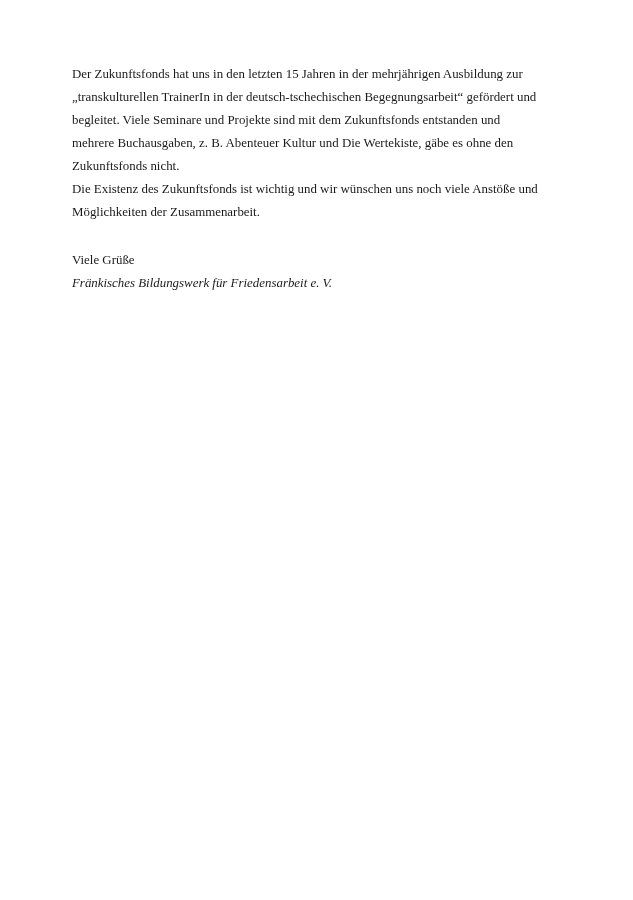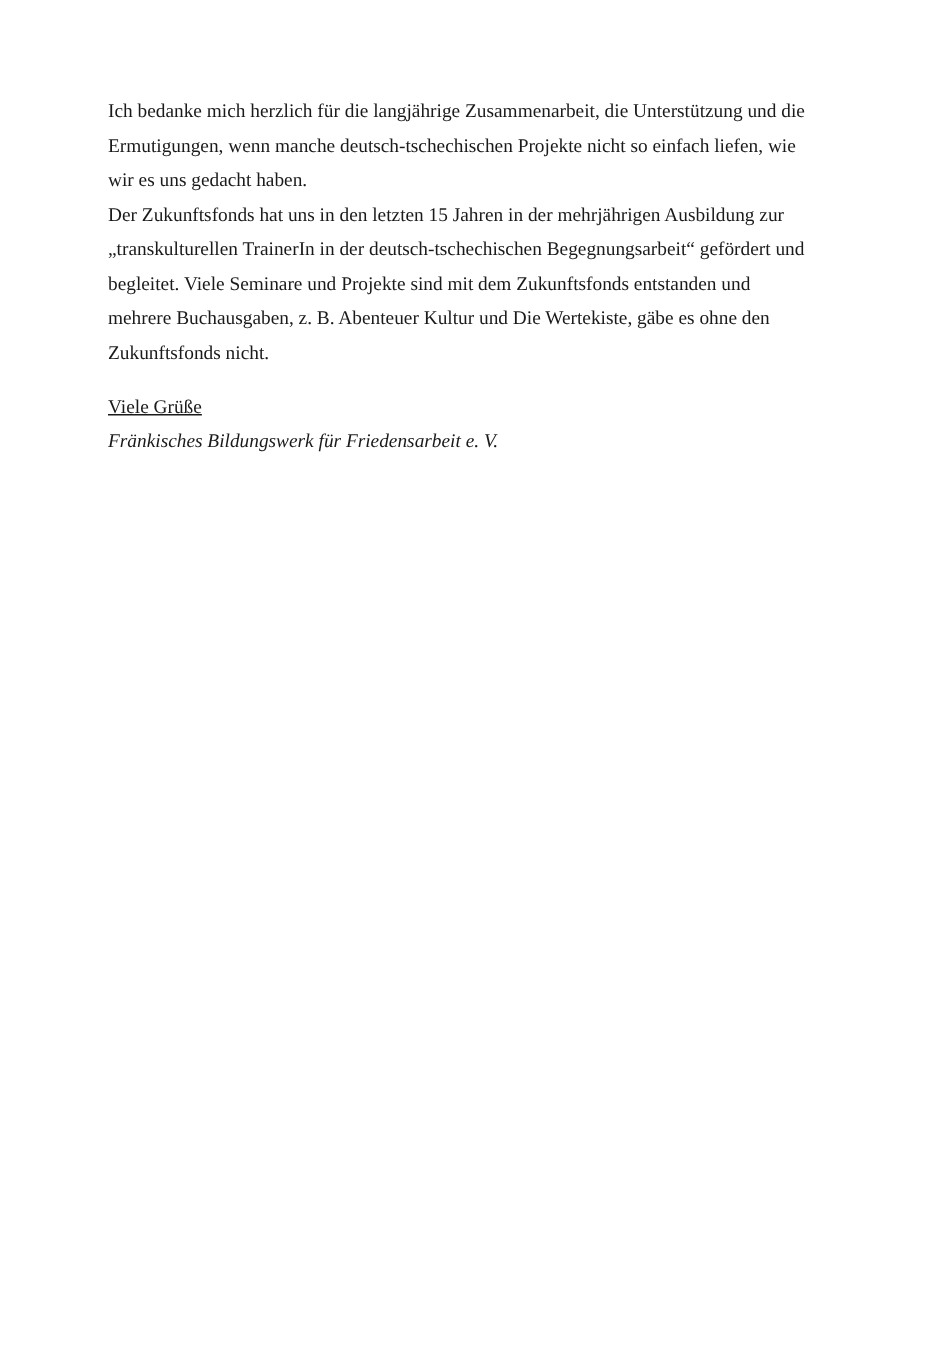--- a/index.html
+++ b/index.html
@@ -22,39 +22,37 @@
     font-size: 12.9px;
     line-height: 23px;
     color: #1a1a1a;
     text-align: left;
   }
   .letter-body p {
     margin: 0;
     white-space: pre-line; 
   }
   p.closing {
-    margin-top: 13px;
-    text-decoration: underline;
+    margin-top: 25px;
   }
   p.sig-name {
     margin-top: 23px;
   }
   p.sig-org {
     font-style: italic;
   }
 </style>
 </head>
 <body>
 
 <div class="page">
   <div class="letter-body">
-    <p>Ich bedanke mich herzlich für die langjährige Zusammenarbeit, die Unterstützung und die
-Ermutigungen, wenn manche deutsch-tschechischen Projekte nicht so einfach liefen, wie
-wir es uns gedacht haben.</p>
     <p>Der Zukunftsfonds hat uns in den letzten 15 Jahren in der mehrjährigen Ausbildung zur
 „transkulturellen TrainerIn in der deutsch-tschechischen Begegnungsarbeit“ gefördert und
 begleitet. Viele Seminare und Projekte sind mit dem Zukunftsfonds entstanden und
 mehrere Buchausgaben, z. B. Abenteuer Kultur und Die Wertekiste, gäbe es ohne den
 Zukunftsfonds nicht.</p>
+    <p>Die Existenz des Zukunftsfonds ist wichtig und wir wünschen uns noch viele Anstöße und
+Möglichkeiten der Zusammenarbeit.</p>
     <p class="closing">Viele Grüße</p>
     <p class="sig-org">Fränkisches Bildungswerk für Friedensarbeit e. V.</p>
   </div>
 </div>
 
 </body></html>

